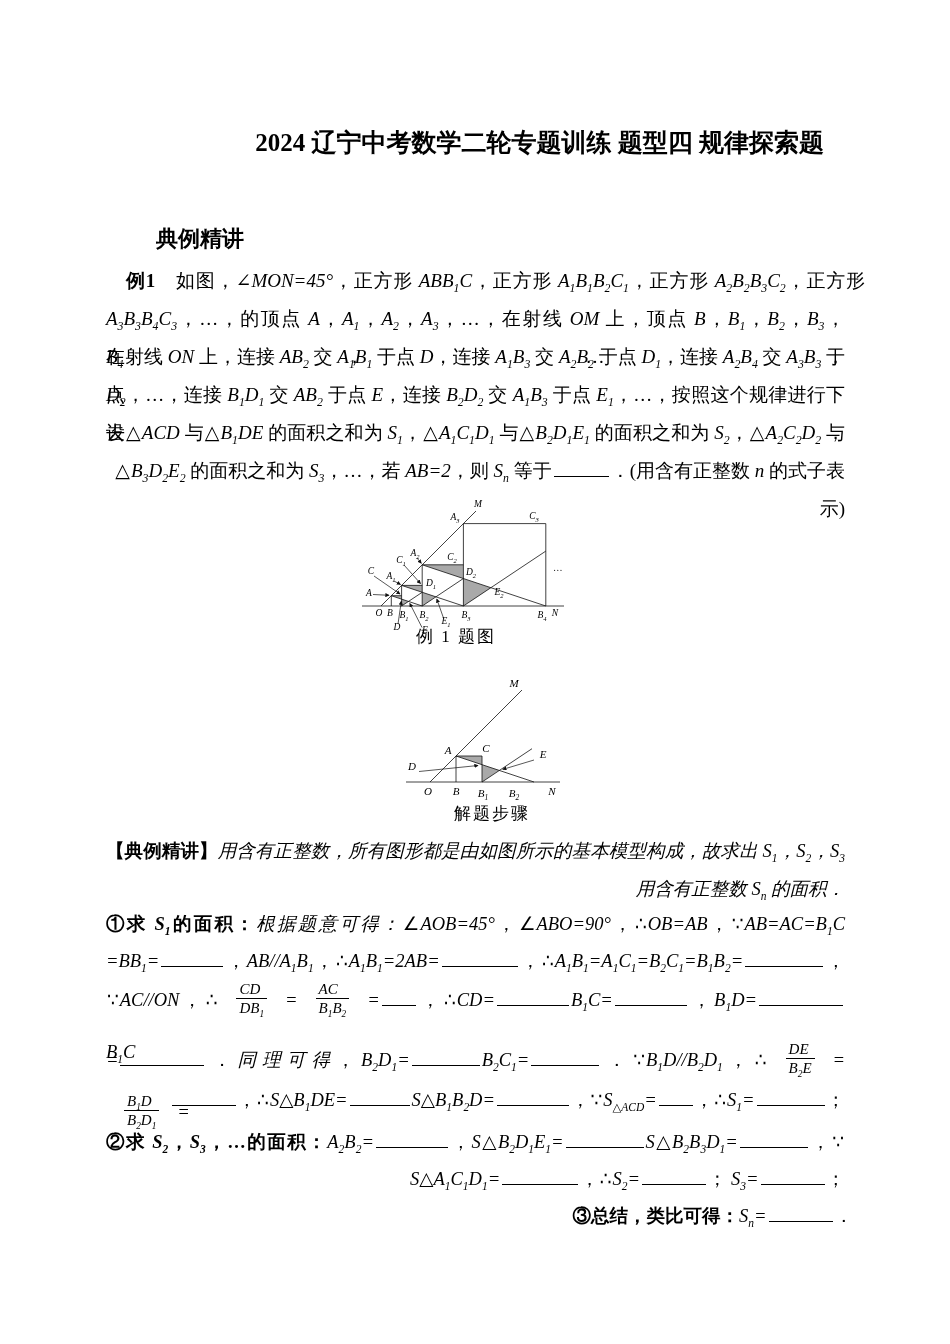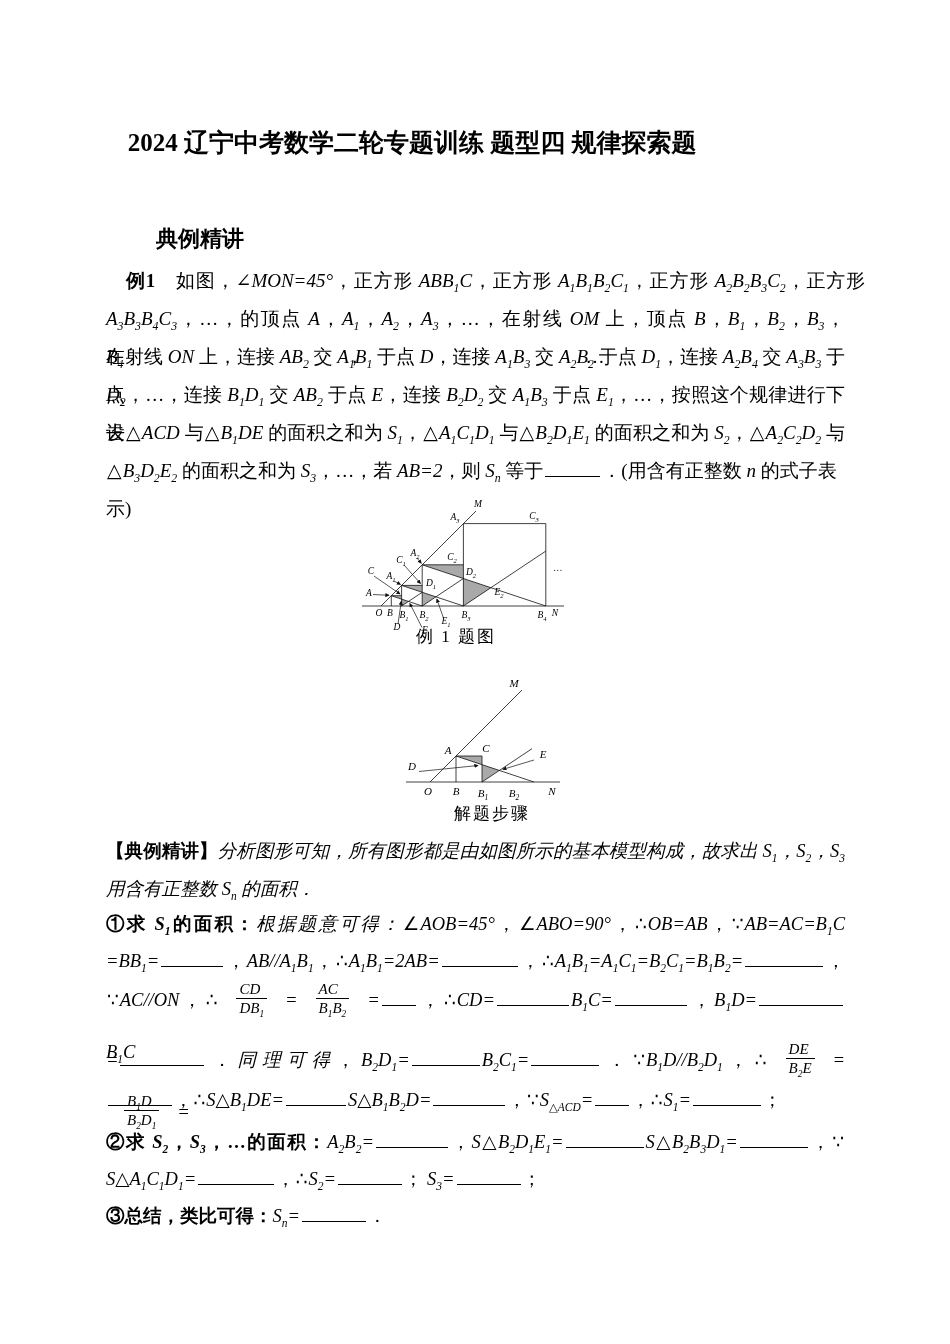--- a/index.html
+++ b/index.html
@@ -1,26 +1,26 @@
 <!DOCTYPE html>
 <html><head>
 <meta charset="utf-8">
 <style>
   html,body{margin:0;padding:0;background:#e8e8e8;}
   .page{
     position:relative;width:950px;height:1344px;margin:0 auto;background:#ffffff;
     color:#000;font-family:"Liberation Serif","DejaVu Serif",serif;overflow:hidden;
   }
-  .ttl{position:absolute;left:0;width:824px;text-align:center;font-weight:bold;white-space:nowrap;}
+  .ttl{position:absolute;left:0;width:824px;text-align:right;font-weight:bold;white-space:nowrap;}
   #doc-title{top:126px;font-size:25px;}
   #type-heading{top:170px;font-size:28px;}
   #section-heading{position:absolute;left:156px;top:224px;font-size:22px;font-weight:bold;}
   .tl{
     position:absolute;left:106px;width:739px;font-size:19px;line-height:38px;
-    text-align:left;
+    text-align:right;
   }
   .tl.just{text-align:justify;text-align-last:justify;}
   .cn{font-family:"Liberation Serif","DejaVu Serif",serif;}
   .cn.kai{font-style:italic;}
   .cn.bold{font-weight:bold;}
   .math{font-family:"Liberation Serif","DejaVu Serif",serif;font-style:italic;}
   .math.mbold{font-weight:bold;}
   .sym{font-family:"Liberation Serif","DejaVu Sans",serif;font-style:normal;padding:0 1px;}
   sub{font-size:0.62em;line-height:0;}
   .blank{display:inline-block;height:15px;border-bottom:1.4px solid #000;margin:0 2px;}
@@ -42,30 +42,30 @@
   <div class="ttl" id="doc-title">2024 辽宁中考数学二轮专题训练 题型四 规律探索题</div>
   <div id="section-heading">典例精讲</div>
 
   <div id="textlayer">
       <div class="tl just" style="top: 262px; font-size: 19px; line-height: 38px; padding-left: 20px;"><span class="cn bold">例1</span><span class="cn">　如图，</span><span class="math">∠MON=45°</span><span class="cn">，正方形 </span><span class="math">ABB<sub>1</sub>C</span><span class="cn">，正方形 </span><span class="math">A<sub>1</sub>B<sub>1</sub>B<sub>2</sub>C<sub>1</sub></span><span class="cn">，正方形 </span><span class="math">A<sub>2</sub>B<sub>2</sub>B<sub>3</sub>C<sub>2</sub></span><span class="cn">，正方形</span></div>
       <div class="tl just" style="top: 300px; font-size: 19px; line-height: 38px;"><span class="math">A<sub>3</sub>B<sub>3</sub>B<sub>4</sub>C<sub>3</sub></span><span class="cn">，…，的顶点 </span><span class="math">A</span><span class="cn">，</span><span class="math">A<sub>1</sub></span><span class="cn">，</span><span class="math">A<sub>2</sub></span><span class="cn">，</span><span class="math">A<sub>3</sub></span><span class="cn">，…，在射线 </span><span class="math">OM</span><span class="cn"> 上，顶点 </span><span class="math">B</span><span class="cn">，</span><span class="math">B<sub>1</sub></span><span class="cn">，</span><span class="math">B<sub>2</sub></span><span class="cn">，</span><span class="math">B<sub>3</sub></span><span class="cn">，</span><span class="math">B<sub>4</sub></span><span class="cn">，…，</span></div>
       <div class="tl just" style="top: 338px; font-size: 19px; line-height: 38px;"><span class="cn">在射线 </span><span class="math">ON</span><span class="cn"> 上，连接 </span><span class="math">AB<sub>2</sub></span><span class="cn"> 交 </span><span class="math">A<sub>1</sub>B<sub>1</sub></span><span class="cn"> 于点 </span><span class="math">D</span><span class="cn">，连接 </span><span class="math">A<sub>1</sub>B<sub>3</sub></span><span class="cn"> 交 </span><span class="math">A<sub>2</sub>B<sub>2</sub></span><span class="cn"> 于点 </span><span class="math">D<sub>1</sub></span><span class="cn">，连接 </span><span class="math">A<sub>2</sub>B<sub>4</sub></span><span class="cn"> 交 </span><span class="math">A<sub>3</sub>B<sub>3</sub></span><span class="cn"> 于点</span></div>
       <div class="tl just" style="top: 376px; font-size: 19px; line-height: 38px;"><span class="math">D<sub>2</sub></span><span class="cn">，…，连接 </span><span class="math">B<sub>1</sub>D<sub>1</sub></span><span class="cn"> 交 </span><span class="math">AB<sub>2</sub></span><span class="cn"> 于点 </span><span class="math">E</span><span class="cn">，连接 </span><span class="math">B<sub>2</sub>D<sub>2</sub></span><span class="cn"> 交 </span><span class="math">A<sub>1</sub>B<sub>3</sub></span><span class="cn"> 于点 </span><span class="math">E<sub>1</sub></span><span class="cn">，…，按照这个规律进行下去，</span></div>
       <div class="tl just" style="top: 414px; font-size: 19px; line-height: 38px;"><span class="cn">设</span><span class="sym">△</span><span class="math">ACD</span><span class="cn"> 与</span><span class="sym">△</span><span class="math">B<sub>1</sub>DE</span><span class="cn"> 的面积之和为 </span><span class="math">S<sub>1</sub></span><span class="cn">，</span><span class="sym">△</span><span class="math">A<sub>1</sub>C<sub>1</sub>D<sub>1</sub></span><span class="cn"> 与</span><span class="sym">△</span><span class="math">B<sub>2</sub>D<sub>1</sub>E<sub>1</sub></span><span class="cn"> 的面积之和为 </span><span class="math">S<sub>2</sub></span><span class="cn">，</span><span class="sym">△</span><span class="math">A<sub>2</sub>C<sub>2</sub>D<sub>2</sub></span><span class="cn"> 与</span></div>
       <div class="tl" style="top: 452px; font-size: 19px; line-height: 38px;"><span class="sym">△</span><span class="math">B<sub>3</sub>D<sub>2</sub>E<sub>2</sub></span><span class="cn"> 的面积之和为 </span><span class="math">S<sub>3</sub></span><span class="cn">，…，若 </span><span class="math">AB=2</span><span class="cn">，则 </span><span class="math">S<sub>n</sub></span><span class="cn"> 等于</span><span class="blank" style="width: 55px;"></span><span class="cn">．(用含有正整数 </span><span class="math">n</span><span class="cn"> 的式子表示)</span></div>
-      <div class="tl just" style="top: 832px; font-size: 18.5px; line-height: 38px;"><span class="cn bold">【典例精讲】</span><span class="cn kai">分析图形可知，所有图形都是由如图所示的基本模型构成，故求出 </span><span class="math">S<sub>1</sub></span><span class="cn kai">，</span><span class="math">S<sub>2</sub></span><span class="cn kai">，</span><span class="math">S<sub>3</sub></span></div>
+      <div class="tl just" style="top: 832px; font-size: 18.5px; line-height: 38px;"><span class="cn bold">【典例精讲】</span><span class="cn kai">用含有正整数，所有图形都是由如图所示的基本模型构成，故求出 </span><span class="math">S<sub>1</sub></span><span class="cn kai">，</span><span class="math">S<sub>2</sub></span><span class="cn kai">，</span><span class="math">S<sub>3</sub></span></div>
       <div class="tl" style="top: 870px; font-size: 18.5px; line-height: 38px;"><span class="cn kai">用含有正整数 </span><span class="math">S<sub>n</sub></span><span class="cn kai"> 的面积．</span></div>
       <div class="tl just" style="top: 905px; font-size: 18.5px; line-height: 38px;"><span class="cn bold">①求 </span><span class="math mbold">S<sub>1</sub></span><span class="cn bold">的面积：</span><span class="cn kai">根据题意可得：</span><span class="sym">∠</span><span class="math">AOB=45°</span><span class="cn">，</span><span class="sym">∠</span><span class="math">ABO=90°</span><span class="cn">，</span><span class="sym">∴</span><span class="math">OB=AB</span><span class="cn">，</span><span class="sym">∵</span><span class="math">AB=AC=B<sub>1</sub>C</span></div>
       <div class="tl just" style="top: 942px; font-size: 18.5px; line-height: 38px;"><span class="math">=BB<sub>1</sub>=</span><span class="blank" style="width: 62px;"></span><span class="cn">，</span><span class="math">AB//A<sub>1</sub>B<sub>1</sub></span><span class="cn">，</span><span class="sym">∴</span><span class="math">A<sub>1</sub>B<sub>1</sub>=2AB=</span><span class="blank" style="width: 76px;"></span><span class="cn">，</span><span class="sym">∴</span><span class="math">A<sub>1</sub>B<sub>1</sub>=A<sub>1</sub>C<sub>1</sub>=B<sub>2</sub>C<sub>1</sub>=B<sub>1</sub>B<sub>2</sub>=</span><span class="blank" style="width: 78px;"></span><span class="cn">，</span></div>
       <div class="tl just" style="top: 974px; font-size: 18.5px; line-height: 52px;"><span class="sym">∵</span><span class="math">AC//ON</span><span class="cn">，</span><span class="sym">∴</span><span class="frac"><span class="fnum">CD</span><span class="fden">DB<sub>1</sub></span></span><span class="math">=</span><span class="frac"><span class="fnum">AC</span><span class="fden">B<sub>1</sub>B<sub>2</sub></span></span><span class="math">=</span><span class="blank" style="width: 34px;"></span><span class="cn">，</span><span class="sym">∴</span><span class="math">CD=</span><span class="blank" style="width: 72px;"></span><span class="math">B<sub>1</sub>C=</span><span class="blank" style="width: 72px;"></span><span class="cn">，</span><span class="math">B<sub>1</sub>D=</span><span class="blank" style="width: 84px;"></span><span class="math">B<sub>1</sub>C</span></div>
       <div class="tl just" style="top: 1034px; font-size: 18.5px; line-height: 52px;"><span class="math">=</span><span class="blank" style="width: 84px;"></span><span class="cn">．</span><span class="cn kai">同理可得</span><span class="cn">，</span><span class="math">B<sub>2</sub>D<sub>1</sub>=</span><span class="blank" style="width: 68px;"></span><span class="math">B<sub>2</sub>C<sub>1</sub>=</span><span class="blank" style="width: 68px;"></span><span class="cn">．</span><span class="sym">∵</span><span class="math">B<sub>1</sub>D//B<sub>2</sub>D<sub>1</sub></span><span class="cn">，</span><span class="sym">∴</span><span class="frac"><span class="fnum">DE</span><span class="fden">B<sub>2</sub>E</span></span><span class="math">=</span><span class="frac"><span class="fnum">B<sub>1</sub>D</span><span class="fden">B<sub>2</sub>D<sub>1</sub></span></span><span class="math">=</span></div>
       <div class="tl" style="top: 1081px; font-size: 18.5px; line-height: 38px;"><span class="blank" style="width: 64px;"></span><span class="cn">，</span><span class="sym">∴</span><span class="math">S△B<sub>1</sub>DE=</span><span class="blank" style="width: 60px;"></span><span class="math">S△B<sub>1</sub>B<sub>2</sub>D=</span><span class="blank" style="width: 72px;"></span><span class="cn">，</span><span class="sym">∵</span><span class="math">S<sub>△ACD</sub>=</span><span class="blank" style="width: 34px;"></span><span class="cn">，</span><span class="sym">∴</span><span class="math">S<sub>1</sub>=</span><span class="blank" style="width: 68px;"></span><span class="cn">；</span></div>
       <div class="tl just" style="top: 1123px; font-size: 18.5px; line-height: 38px;"><span class="cn bold">②求 </span><span class="math mbold">S<sub>2</sub></span><span class="cn bold">，</span><span class="math mbold">S<sub>3</sub></span><span class="cn bold">，…的面积：</span><span class="math">A<sub>2</sub>B<sub>2</sub>=</span><span class="blank" style="width: 72px;"></span><span class="cn">，</span><span class="math">S△B<sub>2</sub>D<sub>1</sub>E<sub>1</sub>=</span><span class="blank" style="width: 78px;"></span><span class="math">S△B<sub>2</sub>B<sub>3</sub>D<sub>1</sub>=</span><span class="blank" style="width: 68px;"></span><span class="cn">，</span><span class="sym">∵</span></div>
       <div class="tl" style="top: 1160px; font-size: 18.5px; line-height: 38px;"><span class="math">S△A<sub>1</sub>C<sub>1</sub>D<sub>1</sub>=</span><span class="blank" style="width: 76px;"></span><span class="cn">，</span><span class="sym">∴</span><span class="math">S<sub>2</sub>=</span><span class="blank" style="width: 64px;"></span><span class="cn">；</span><span class="cn"> </span><span class="math">S<sub>3</sub>=</span><span class="blank" style="width: 64px;"></span><span class="cn">；</span></div>
-      <div class="tl" style="top: 1197px; font-size: 18.5px; line-height: 38px;"><span class="cn bold">③总结，类比可得：</span><span class="math">S<sub>n</sub>=</span><span class="blank" style="width: 64px;"></span><span class="cn">．</span></div>
+      <div class="tl" style="top: 1197px; font-size: 18.5px; line-height: 38px; margin-left: 8px;"><span class="cn bold">③总结，类比可得：</span><span class="math">S<sub>n</sub>=</span><span class="blank" style="width: 64px;"></span><span class="cn">．</span></div>
     </div>
 
   <svg id="fig1" width="230" height="150" viewBox="0 0 230 150" style="left:358px;top:496px;">
     <defs>
       <marker id="ah1" markerWidth="7" markerHeight="6" refX="5.2" refY="3" orient="auto">
         <path d="M0,0 L6,3 L0,6 Z" fill="#111"></path>
       </marker>
     </defs>
     <g fill="#a9a9a9" stroke="none">
       <polygon points="33.3,99.7 43.6,99.7 43.6,103.1"></polygon>

